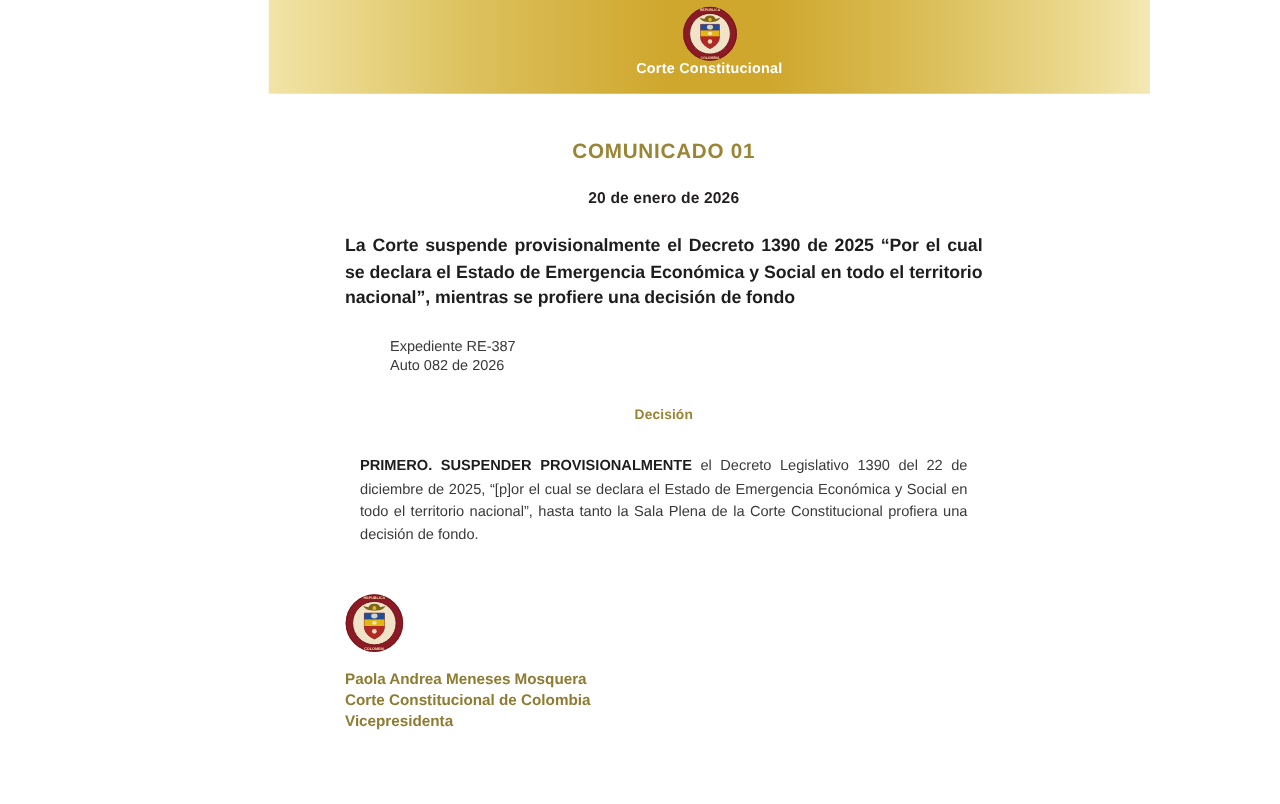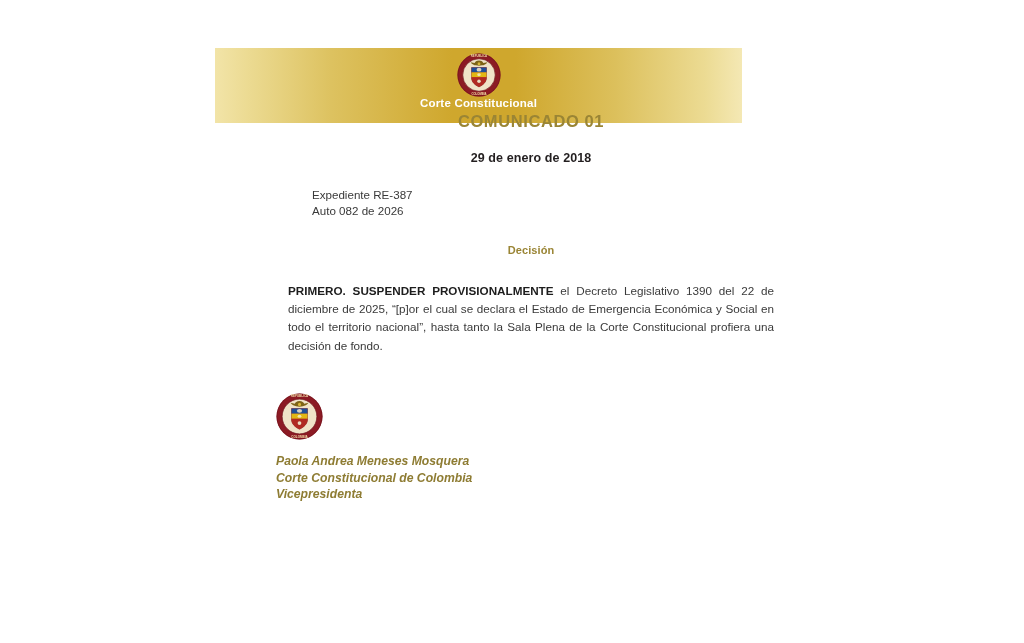--- a/index.html
+++ b/index.html
@@ -22,33 +22,32 @@
     width: 1024px;
     height: 643px;
     background: #ffffff;
   }
 
   
   .header-banner {
     position: absolute;
     left: 215px;
     top: 0;
-    width: 527px;
+    width: 705px;
     height: 75px;
     background: linear-gradient(to right,
                 #f2e4a8 0%,
                 #ecdb93 6%,
                 #ddc260 22%,
                 #cfa72d 45%,
                 #cfa72d 57%,
                 #dcc05c 76%,
                 #ecdb93 93%,
                 #f4e8b4 100%);
     box-sizing: border-box;
-    margin-top: 48px;
   }
 
   .banner-inner {
     position: absolute;
     left: 0;
     top: 0;
     width: 100%;
     height: 100%;
     display: flex;
     flex-direction: column;
@@ -163,21 +162,20 @@
     width: 47px;
     height: 47px;
     display: block;
   }
   .sig-lines {
     padding-top: 13px;
     font-size: 12.2px;
     font-weight: bold;
     color: #8e7c33;
     line-height: 1.36;
-    font-style: italic;
   }
   .sig-lines span {
     display: block;
   }
 </style>
 </head>
 <body>
 
 <div class="page">
 
@@ -207,22 +205,23 @@
       </svg>
 
       <div class="banner-title">Corte Constitucional</div>
     </div>
   </div>
 
   <div class="doc">
 
     <div class="comunicado-title">COMUNICADO 01</div>
 
-    <div class="comunicado-date">29 de enero de 2018</div>
-
+    <div class="comunicado-date">20 de enero de 2026</div>
+
+    <div class="headline">La Corte suspende provisionalmente el Decreto 1390 de 2025  “Por el cual se declara el Estado de Emergencia Económica y Social en todo el territorio nacional”, mientras se profiere una decisión de fondo</div>
 
     <div class="meta-block">
       <span class="meta-line">Expediente RE-387</span>
       <span class="meta-line">Auto 082 de 2026</span>
     </div>
 
     <div class="section-heading">Decisión</div>
 
     <p class="body-para"><b>PRIMERO. SUSPENDER PROVISIONALMENTE</b><span> el Decreto Legislativo 1390 del 22 de diciembre de 2025, “[p]or el cual se declara el Estado de Emergencia Económica y Social en todo el territorio nacional”, hasta tanto la Sala Plena de la Corte Constitucional profiera una decisión de fondo.</span></p>
 

